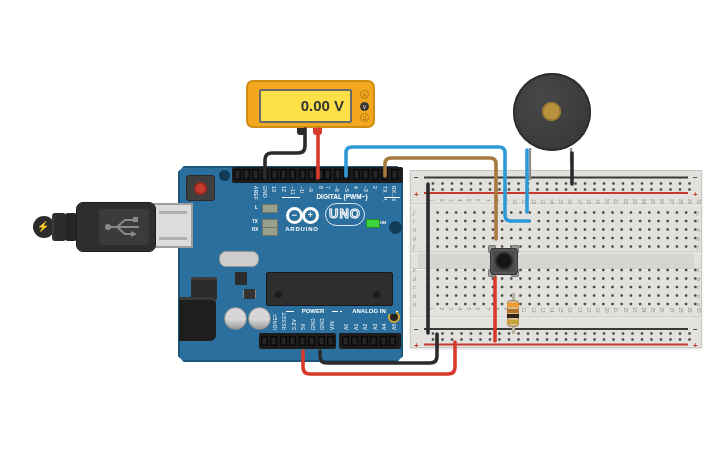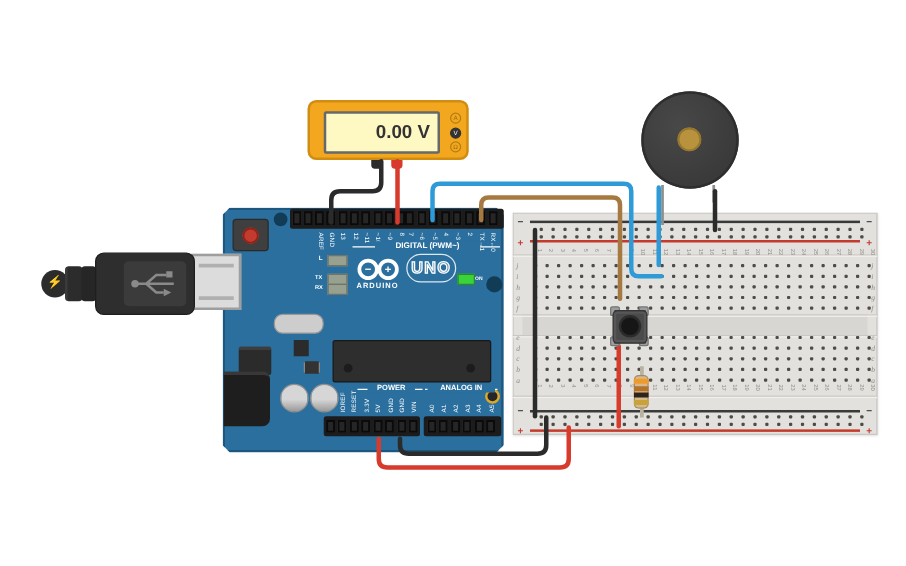--- a/index.html
+++ b/index.html
@@ -2,21 +2,21 @@
 <html><head>
 <meta charset="utf-8">
 <style>
   html,body{margin:0;padding:0;}
   body{font-family:"Liberation Sans",sans-serif;}
   #canvas{position:relative;width:725px;height:453px;background:#ffffff;overflow:hidden;}
   .abs{position:absolute;}
   
   #multimeter{left:246px;top:80px;width:129px;height:56px;}
   #mm-body{left:0;top:0;width:125px;height:44px;background:#f2a71e;border:2px solid #d18d12;border-radius:7px;}
-  #mm-display{left:11px;top:7px;width:83px;height:30px;background:#fef9c3;border:2px solid #66696a;border-radius:2px;
+  #mm-display{left:11px;top:7px;width:83px;height:30px;background:#fde047;border:2px solid #66696a;border-radius:2px;
     color:#333;font-weight:bold;font-size:15px;line-height:30px;text-align:right;padding-right:6px;}
   .mm-btn{width:9px;height:9px;border-radius:50%;border:1.3px solid #b57d12;color:#9a6a0e;font-size:5px;line-height:9px;text-align:center;left:112px;box-sizing:border-box;}
   .mm-btn.sel{background:#333;border-color:#333;color:#fff;}
   .probe{width:9px;height:13px;border-radius:2px 2px 3px 3px;top:42px;}
   
   #arduino{left:178px;top:166px;width:225px;height:196px;}
   #board-bg{left:0;top:0;width:225px;height:196px;background:#2a6f9e;
     clip-path:polygon(0 6px,6px 0,219px 0,225px 6px,225px 190px,219px 196px,6px 196px,0 190px);
     box-shadow:inset 0 0 0 2px #1d577d;}
   .hstrip{background:#1c1c1c;border-radius:2px;}

